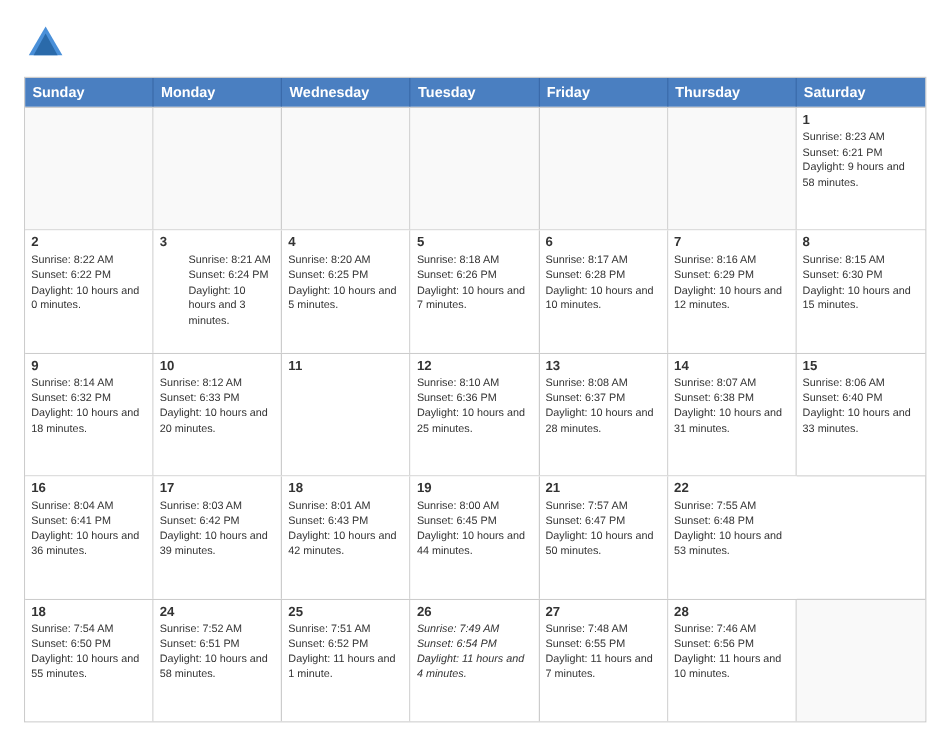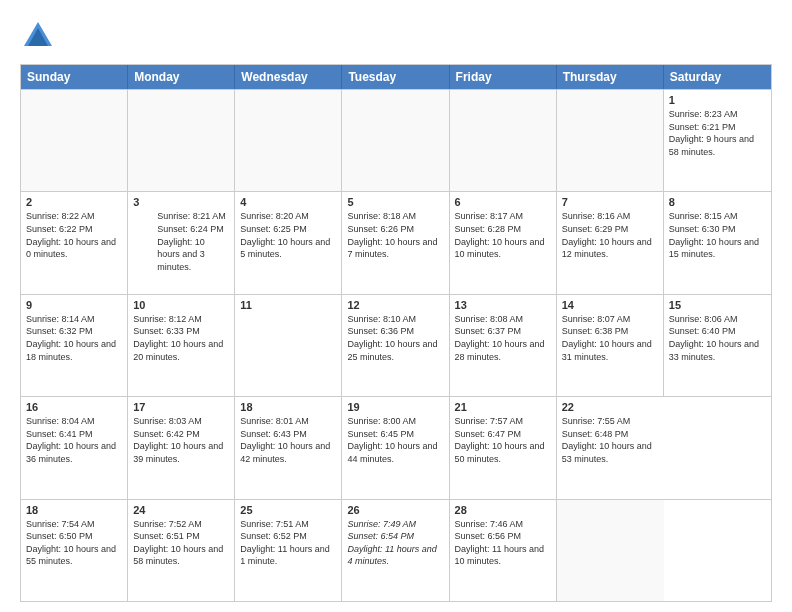--- a/index.html
+++ b/index.html
@@ -301,20 +301,26 @@
 Sunset: 6:52 PM
 Daylight: 11 hours and 1 minute.</div>
           </div>
           <div class="cal-cell">
             <span class="day-num">26</span>
             <div class="day-info" style="white-space: pre-line; font-style: italic;">Sunrise: 7:49 AM
 Sunset: 6:54 PM
 Daylight: 11 hours and 4 minutes.</div>
           </div>
           <div class="cal-cell">
+            <span class="day-num">27</span>
+            <div class="day-info" style="white-space: pre-line;">Sunrise: 7:48 AM
+Sunset: 6:55 PM
+Daylight: 11 hours and 7 minutes.</div>
+          </div>
+          <div class="cal-cell">
             <span class="day-num">28</span>
             <div class="day-info" style="white-space: pre-line;">Sunrise: 7:46 AM
 Sunset: 6:56 PM
 Daylight: 11 hours and 10 minutes.</div>
           </div>
           <div class="cal-cell empty"></div>
         </div>
       </div>
   </div>
 </div>

